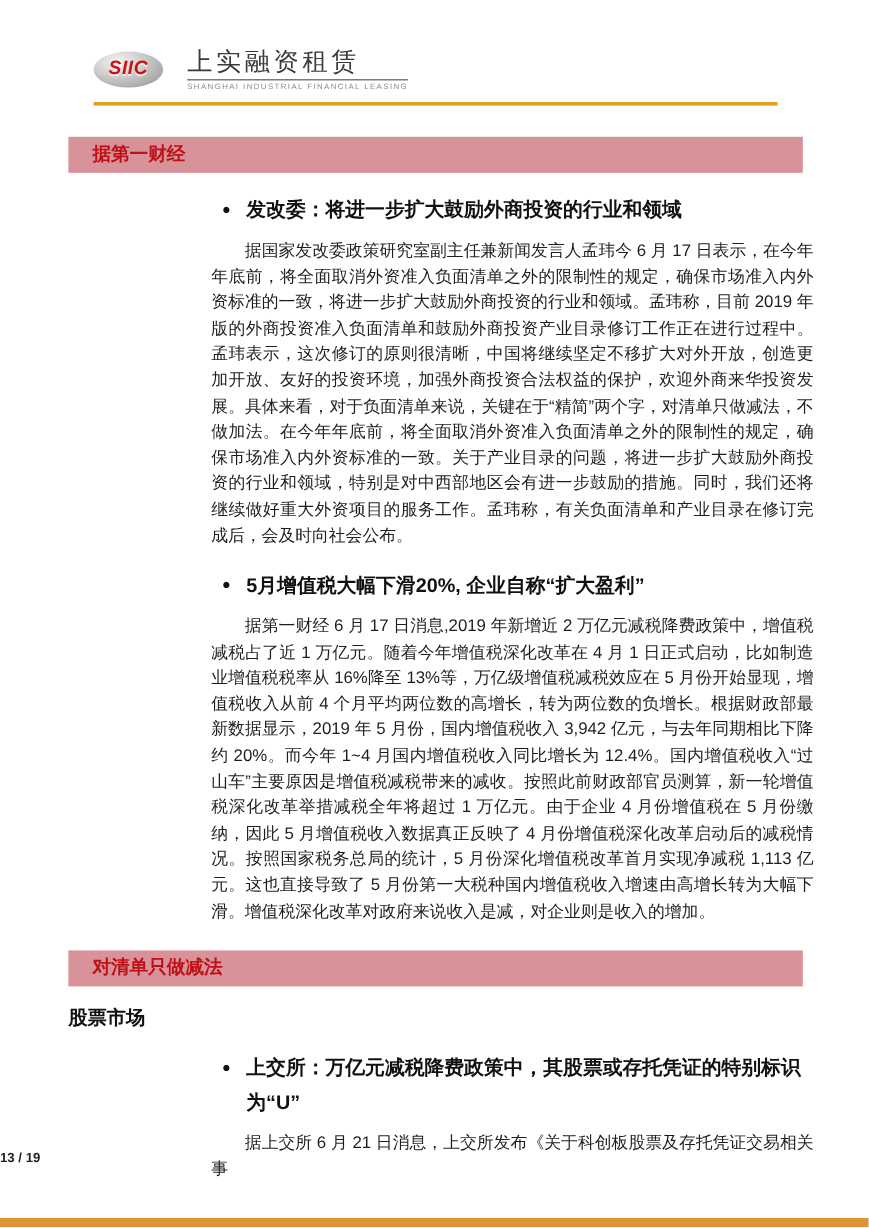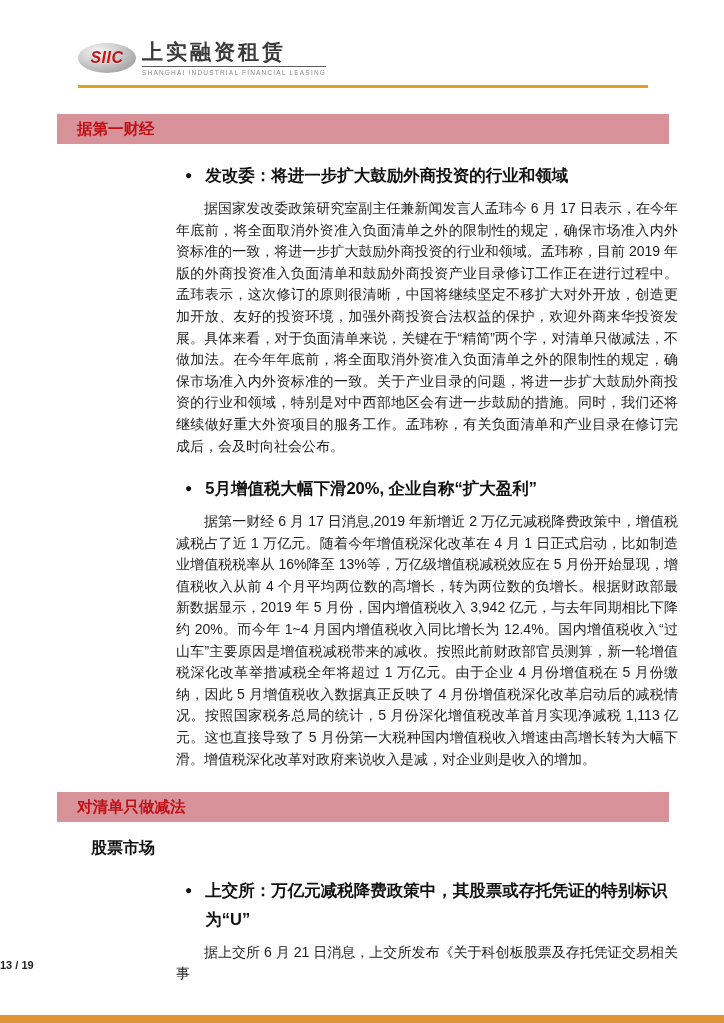--- a/index.html
+++ b/index.html
@@ -11,32 +11,32 @@
     --body_text:#1e1e1e;
   }
   *{box-sizing:border-box;}
   html,body{margin:0;padding:0;background:#ffffff;}
   .page{
     width:724px;height:1023px;position:relative;overflow:hidden;background:#ffffff;
     font-family:"Liberation Sans","DejaVu Sans",sans-serif;color:var(--body_text);
   }
   
   .header{padding:40px 0 0 78px;}
-  .logo{display:flex;align-items:flex-start;gap:6px;}
+  .logo{display:flex;align-items:flex-start;gap:20px;}
   .logo-ellipse{
     width:58px;height:30px;border-radius:50%;
     background:radial-gradient(ellipse at 35% 28%,#f4f4f4 0%,#c9c9c9 45%,#8e8e8e 100%);
     display:flex;align-items:center;justify-content:center;
     font-style:italic;font-weight:bold;color:var(--logo_red);font-size:16px;letter-spacing:.5px;
     text-shadow:0 1px 0 rgba(255,255,255,.6);
     flex:0 0 auto;margin-top:3px;
   }
   .logo-names{display:flex;flex-direction:column;}
   .logo-cn{
-    font-size:21px;font-weight:700;color:#3a3a3a;letter-spacing:3px;
+    font-size:21px;font-weight:400;color:#3a3a3a;letter-spacing:3px;
     border-bottom:1.5px solid #5a5a5a;padding-bottom:3px;line-height:1.1;
   }
   .logo-en{font-size:6.5px;color:#8a8a8a;letter-spacing:1.2px;margin-top:2px;}
   .gold-rule{margin-top:9px;width:570px;height:3px;background:var(--header_rule);}
   
   .banner{
     margin:26px 55px 0 57px;background:var(--banner_background);
     color:var(--banner_text);font-weight:bold;font-size:15.5px;
     padding:5px 10px 6px 20px;line-height:19px;
   }
@@ -46,21 +46,21 @@
   .item-title{
     display:flex;align-items:baseline;font-weight:bold;font-size:16.5px;
     margin-top:17px;line-height:1.75;padding-left:9px;color:#111;
   }
   .bullet{font-size:12px;margin-right:13px;flex:0 0 auto;position:relative;top:-2px;color:#111;}
   .item-title .title-text{flex:1 1 auto;}
   .body{
     margin:8px 0 0 0;font-size:14px;line-height:21.6px;
     text-align:justify;text-indent:2em;color:var(--body_text);
   }
-  .subsection{margin:16px 0 0 91px;font-weight:bold;font-size:16px;color:#111;}
+  .subsection{margin:16px 0 0 57px;font-weight:bold;font-size:16px;color:#111;}
   
   .page-number{
     position:absolute;bottom:52px;left:0;width:100%;text-align:left;
     font-size:11px;font-weight:bold;color:#222;
   }
   .bottom-bar{position:absolute;bottom:0;left:0;width:100%;height:8px;background:var(--footer_rule);}
 </style>
 </head>
 <body>
 

